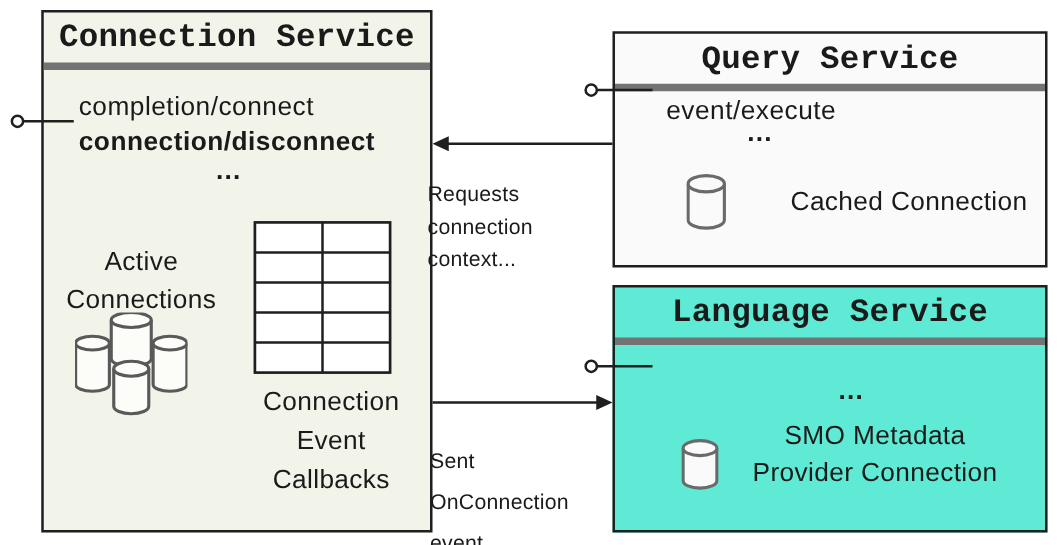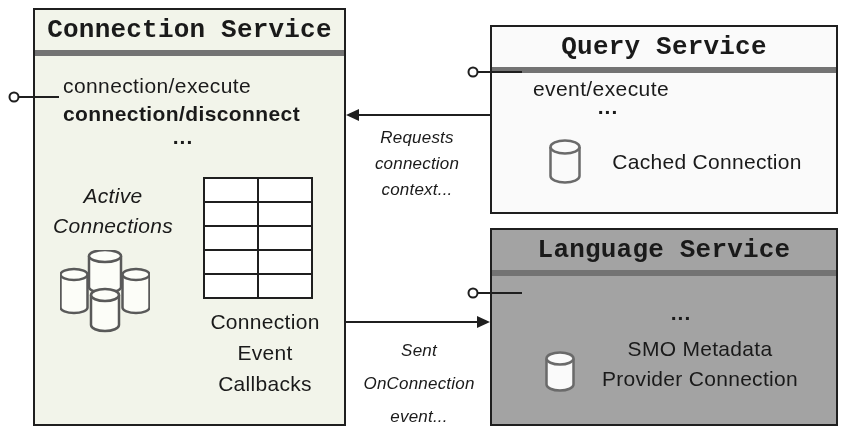--- a/index.html
+++ b/index.html
@@ -11,73 +11,73 @@
     color:#1a1a1a;
     overflow:hidden;
   }
   .box{
     position:absolute;
     border:2px solid #1f1f1f;
     box-sizing:border-box;
   }
   .box.conn{left:33px;top:8px;width:313px;height:418px;background:#f2f4ea;}
   .box.query{left:490px;top:8px;width:348px;height:189px;background:#fafafa;margin-top:17px;}
-  .box.lang{left:490px;top:228px;width:348px;height:198px;background:#a3a3a3;}
+  .box.lang{left:490px;top:228px;width:348px;height:198px;background:#5eead4;}
   .box-header{
     position:absolute;left:0;top:0;right:0;height:40px;
     border-bottom:6px solid #737373;
     display:flex;align-items:center;justify-content:center;
     font-weight:bold;font-size:26px;letter-spacing:0.2px;font-family:Liberation Mono, monospace;
   }
   .method{
     position:absolute;
     font-size:21px;letter-spacing:0.4px;line-height:24px;white-space:nowrap;
   }
   .ellipsis{
     position:absolute;text-align:center;
     font-size:21px;font-weight:bold;line-height:24px;letter-spacing:1px;
   }
   .label{
     position:absolute;text-align:center;
     font-size:21px;letter-spacing:0.3px;white-space:pre-line;
   }
-  .active-label{left:3px;top:171px;width:150px;line-height:30px;font-style:italic;}
+  .active-label{left:3px;top:185px;width:150px;line-height:30px;}
   .cb-label{left:150px;top:296px;width:160px;line-height:31px;}
-  .cached-label{left:100px;top:123px;width:230px;text-align:center;line-height:24px;white-space:nowrap;}
+  .cached-label{left:100px;top:123px;width:230px;text-align:right;line-height:24px;white-space:nowrap;}
   .provider-label{left:88px;top:104px;width:240px;line-height:30px;text-align:center;}
   .cluster-icon{position:absolute;left:25px;top:240px;}
   .db-icon{position:absolute;}
   .db-icon.q{left:57px;top:112px;}
   .db-icon.l{left:53px;top:121px;}
   .cb-table{
     position:absolute;left:168px;top:167px;width:110px;height:122px;
     box-sizing:border-box;
     display:grid;grid-template-columns:1fr 1fr;grid-auto-rows:1fr;
     gap:2px;background:#1f1f1f;border:2px solid #1f1f1f;
   }
   .cb-table .cell{background:#ffffff;}
   .overlay{
     position:absolute;left:0;top:0;width:846px;height:436px;
     pointer-events:none;
   }
   .note{
-    position:absolute;text-align:center;
-    font-style:italic;font-size:17px;letter-spacing:0.2px;white-space:pre-line;
+    position:absolute;
+    font-size:17px;letter-spacing:0.2px;white-space:pre-line;margin-top:18px;
   }
   .note.req{left:342px;top:125px;width:150px;line-height:26px;}
   .note.sent{left:344px;top:334px;width:150px;line-height:33px;}
 </style>
 </head>
 <body>
 
 <div class="canvas">
 
   <div class="box conn">
     <div class="box-header">Connection Service</div>
-    <div class="method" style="left:28px;top:64px;">connection/execute</div>
+    <div class="method" style="left:28px;top:64px;">completion/connect</div>
     <div class="method" style="left:28px;top:92px;font-weight:bold;">connection/disconnect</div>
     <div class="ellipsis" style="left:28px;top:115px;width:240px;">...</div>
     <div class="label active-label">Active
 Connections</div>
 
     <svg class="cluster-icon" width="90" height="85" viewBox="0 0 90 85">
       <g fill="#fcfdf8" stroke="#595959" stroke-width="2.5">
 
         <path d="M29,6 v31 a16,6 0 0 0 32,0 v-31"></path>
         <ellipse cx="45" cy="6" rx="16" ry="6"></ellipse>

